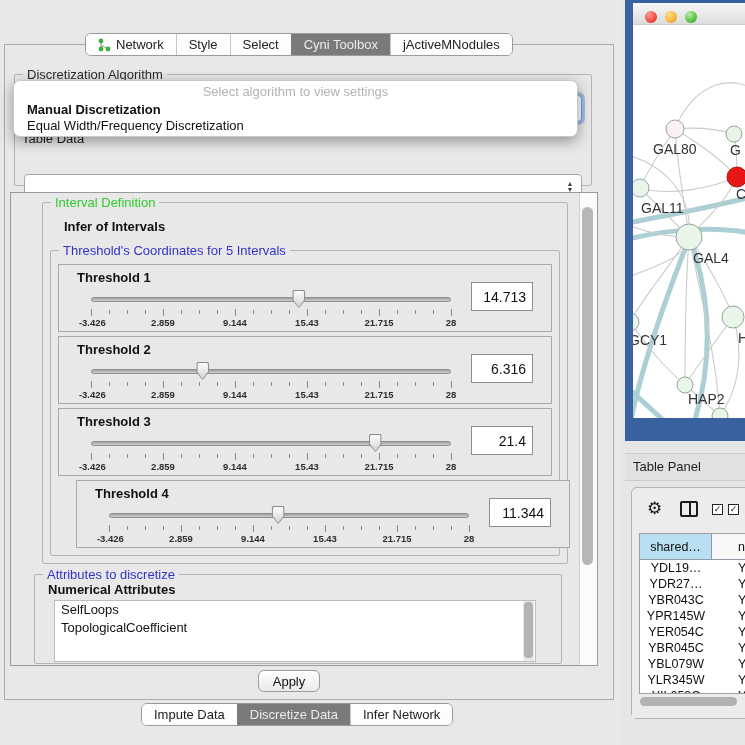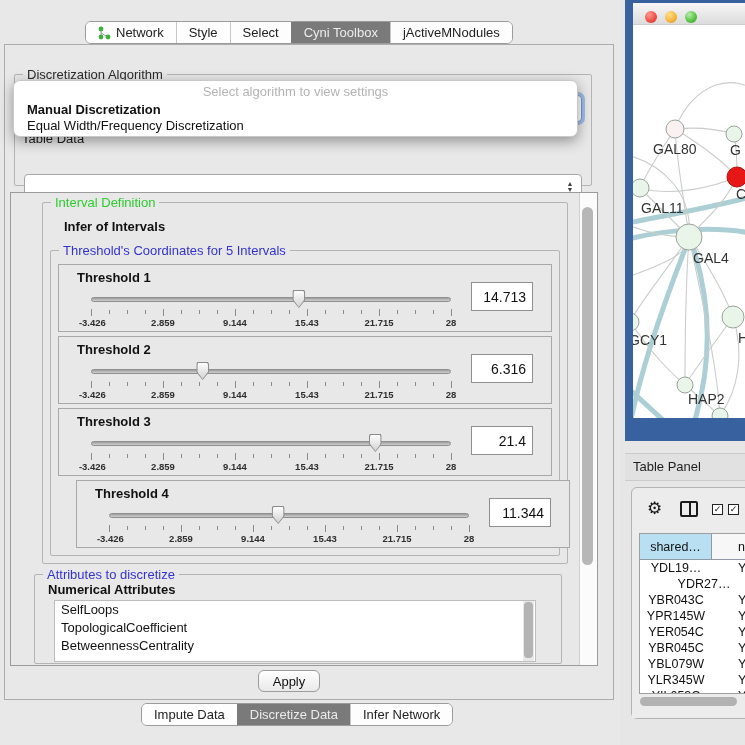--- a/index.html
+++ b/index.html
@@ -16,21 +16,21 @@
   #close-icon { left:602px; top:3px; font-size:14px; font-weight:bold; color:#111; }
 
   #outer-box { left:4px; top:44px; width:610px; height:656px; border:1px solid #acacac; background:#e8e8e8; }
 
   
   .seg-control { display:flex; height:23px; border:1px solid #9b9b9b; border-radius:6px; overflow:hidden; background:#fff; }
   .seg { display:flex; align-items:center; gap:5px; padding:0 12px; font-size:13px; color:#222;
          background:#fdfdfd; border-left:1px solid #c6c6c6; white-space:nowrap; cursor:default; }
   .seg:first-child { border-left:none; }
   .seg.selected { background:#7a7a7a; color:#ececec; border-left-color:#7a7a7a; }
-  #top-tabs { left:85px; top:21px; }
+  #top-tabs { left:85px; top:33px; }
   #bottom-tabs { left:141px; top:703px; }
 
   
   .groupbox { border:1px solid #b4b4b4; border-radius:2px; }
   .grouptitle { position:absolute; top:-8px; left:8px; background:#e8e8e8; padding:0 4px; font-size:13px; }
   .t-dark { color:#2b2b2b; }
   .t-green { color:#2ecc2e; }
   .t-blue { color:#3333cc; }
 
   
@@ -360,21 +360,20 @@
         </div>
       </div>
 
     <div id="attr-group" class="abs groupbox">
       <span class="grouptitle t-blue">Attributes to discretize</span>
     </div>
     <span id="attr-sub" class="abs">Numerical Attributes</span>
     <div id="attr-list" class="abs">
         <div class="attr-item">SelfLoops</div>
         <div class="attr-item">TopologicalCoefficient</div>
-        <div class="attr-item">BetweennessCentrality</div>
       </div>
     <div id="attr-scroll" class="abs"></div>
     <div id="attr-thumb" class="abs"></div>
 
     <div id="apply-btn" class="abs">Apply</div>
 
     <div id="bottom-tabs" class="abs seg-control">
         <div class="seg">
           <span>Impute Data</span>
         </div>
@@ -456,21 +455,21 @@
     <div class="th-row" id="table-head">
         <div class="th-cell sel" style="width: 72px;">shared…</div>
         <div class="th-cell" style="width: 90px; justify-content: flex-start; padding-left: 26px;">na</div>
       </div>
     <div id="table-body">
         <div class="td-row">
           <div class="td-cell" style="width: 72px;">YDL19…</div>
           <div class="td-cell c2" style="width: 90px;">YDL1</div>
         </div>
         <div class="td-row">
-          <div class="td-cell" style="width: 72px; margin-left: 28px;">YDR27…</div>
+          <div class="td-cell" style="width: 72px;">YDR27…</div>
           <div class="td-cell c2" style="width: 90px;">YDR2</div>
         </div>
         <div class="td-row">
           <div class="td-cell" style="width: 72px;">YBR043C</div>
           <div class="td-cell c2" style="width: 90px;">YBR0</div>
         </div>
         <div class="td-row">
           <div class="td-cell" style="width: 72px;">YPR145W</div>
           <div class="td-cell c2" style="width: 90px;">YPR1</div>
         </div>

